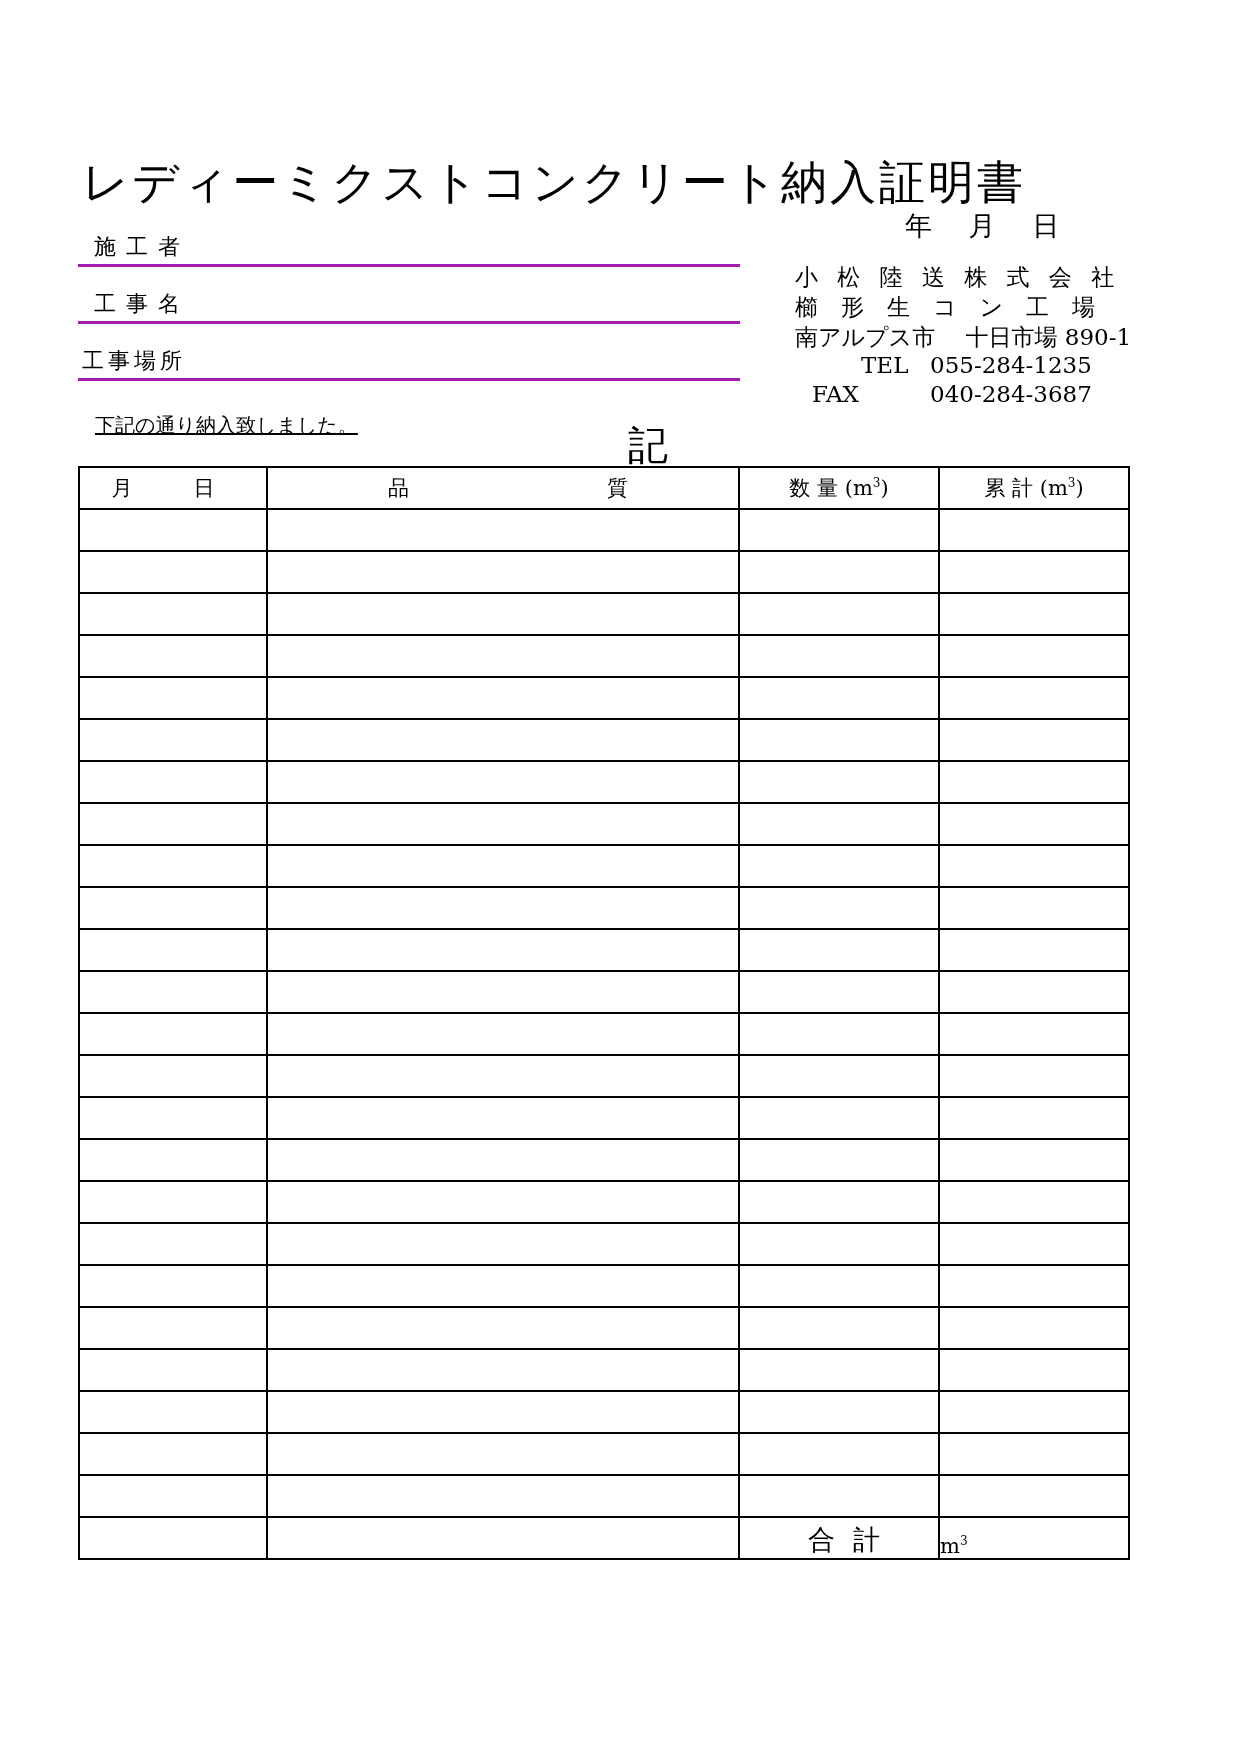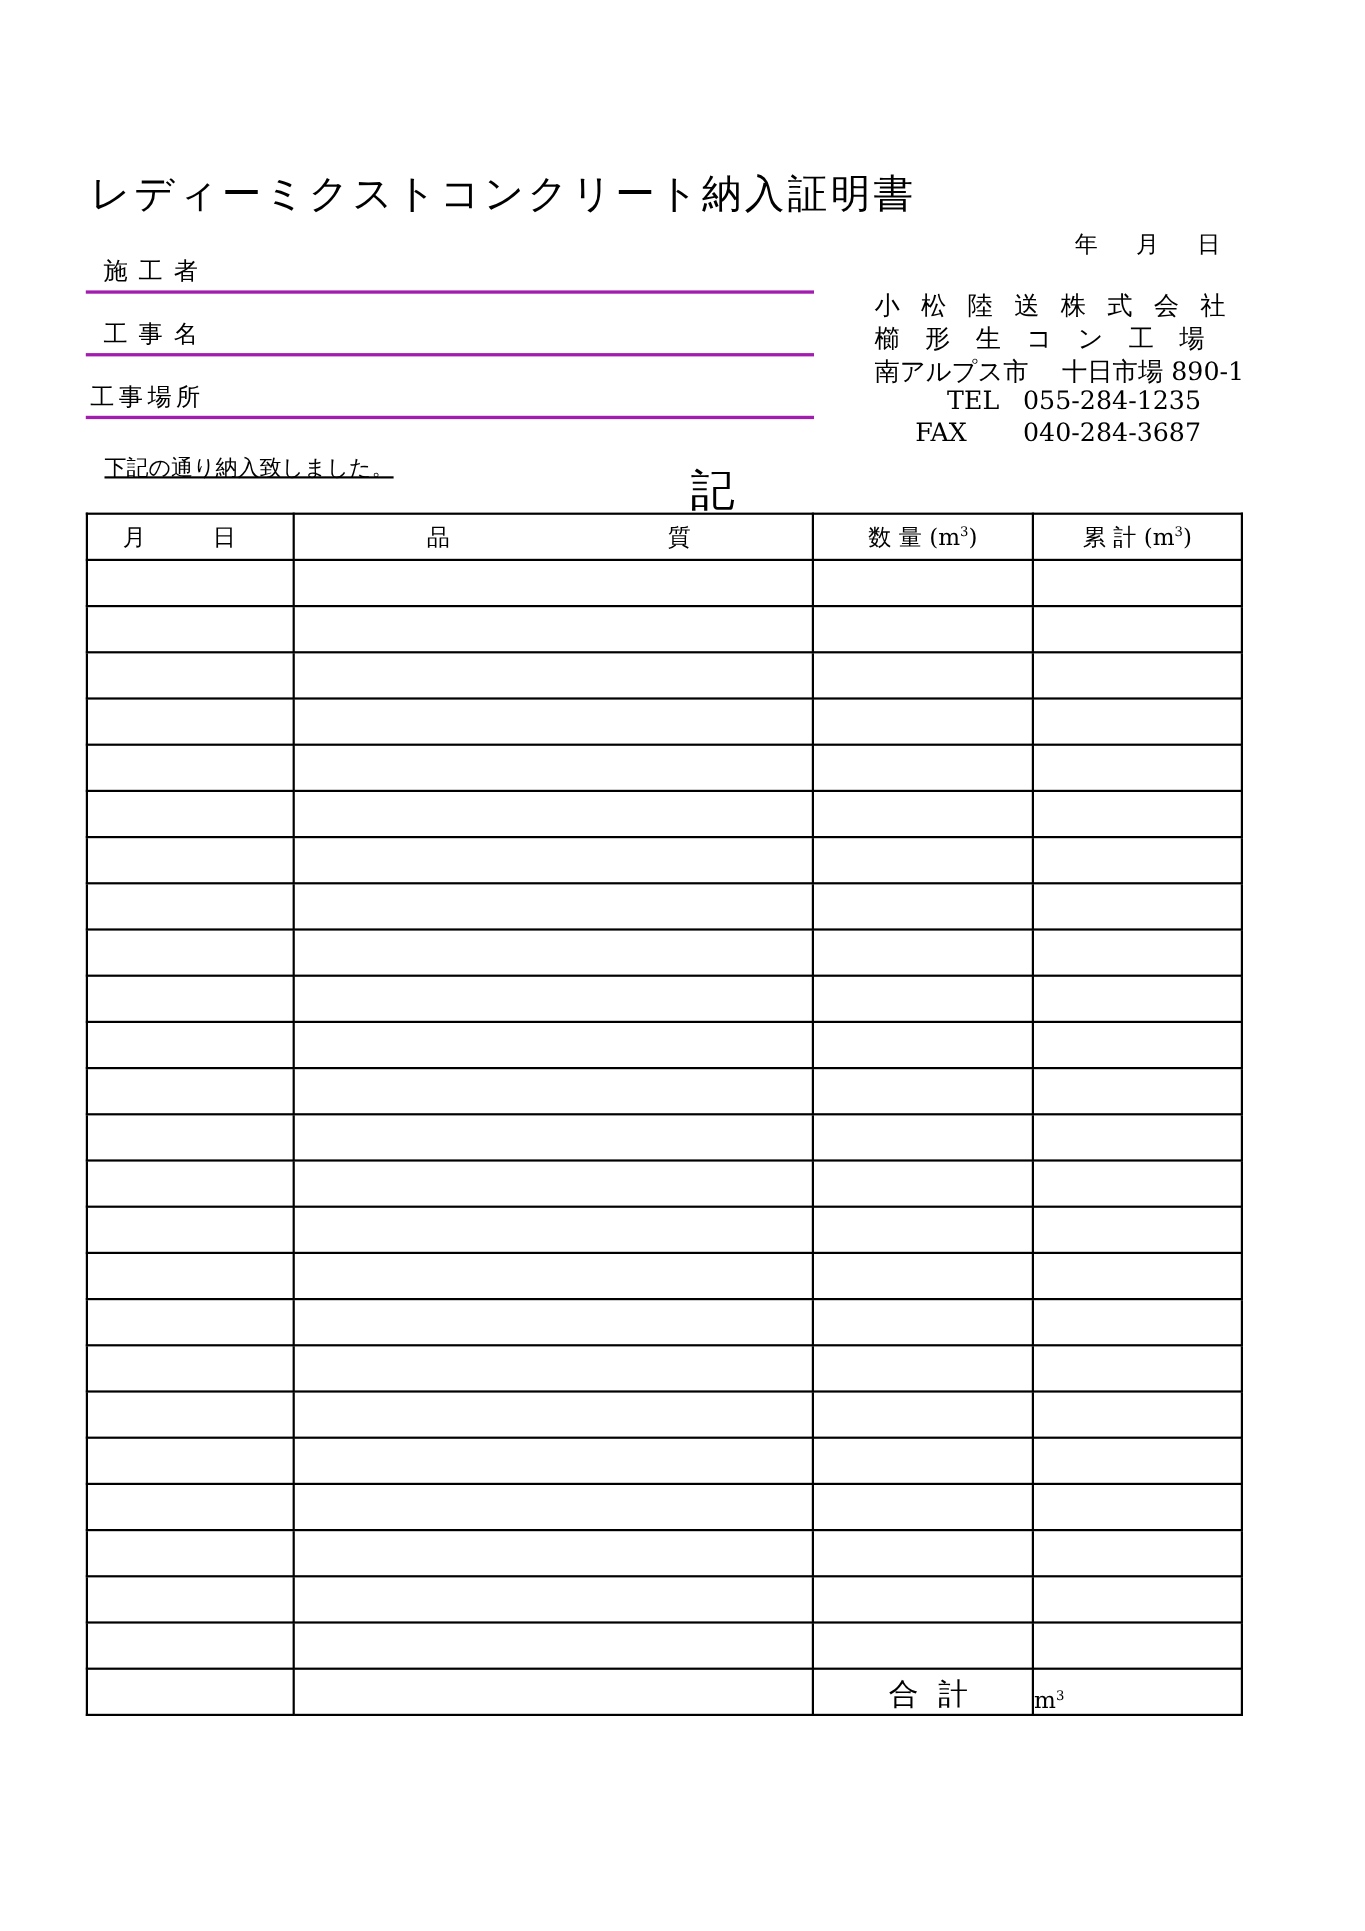--- a/index.html
+++ b/index.html
@@ -1,20 +1,20 @@
 <!DOCTYPE html>
 <html><head>
 <meta charset="utf-8">
 <style>
   html, body { margin:0; padding:0; background:#ffffff; }
   body { width:1241px; height:1755px; position:relative; overflow:hidden;
          font-family:"DejaVu Serif","Liberation Serif",serif; color:#000; }
   .abs { position:absolute; }
-  .title { left:82px; top:152px; font-size:36px; letter-spacing:3px; white-space:nowrap; transform:scaleX(1.0); transform-origin:left; }
-  .date { left:977px; top:208px; font-size:21px; letter-spacing:14px; white-space:nowrap; }
+  .title { left:82px; top:152px; font-size:46px; letter-spacing:3px; white-space:nowrap; transform:scaleX(1.0); transform-origin:left; }
+  .date { left:905px; top:208px; font-size:27px; letter-spacing:14px; white-space:nowrap; }
   .field { left:78px; width:662px; height:36px; border-bottom:3px solid #a21caf; }
   .field span { position:absolute; bottom:2px; font-size:22px; letter-spacing:10px; white-space:nowrap; }
   .company { left:795px; font-size:23px; white-space:nowrap; }
   .notice { left:95px; top:412px; font-size:20px; white-space:nowrap;text-decoration:underline; }
   .ki { left:628px; top:418px; font-size:40px; }
   table.grid { position:absolute; left:78px; top:466px; width:1051px; border-collapse:collapse; table-layout:fixed; }
   table.grid th, table.grid td { border:2.5px solid #000; padding:0; height:40px; }
   table.grid th { font-weight:normal; font-size:21px; height:40px;margin-top:48px; }
   .col1 { width:188px; } .col2 { width:472px; } .col3 { width:200px; } .col4 { width:190px; }
   .total-label { text-align:right; padding-right:40px !important; font-size:27px; letter-spacing:18px; vertical-align:bottom; }
@@ -35,21 +35,21 @@
 </div>
 <div class="abs field" style="top:342px;">
   <span style="left:4px; letter-spacing:4px;">工事場所</span>
 </div>
 
 <div class="abs company" style="top:262px; letter-spacing:6px;">小 松 陸 送 株 式 会 社</div>
 <div class="abs company" style="top:292px;">櫛　形　生　コ　ン　工　場</div>
 <div class="abs company" style="top:322px;">南アルプス市　 十日市場 890-1</div>
 <div class="abs company" style="top:352px; left:861px;">TEL</div>
 <div class="abs company" style="top:352px; left:930px;">055-284-1235</div>
-<div class="abs company" style="top:381px; left:812px;margin-left:20px;">FAX</div>
+<div class="abs company" style="top:381px; left:812px;">FAX</div>
 <div class="abs company" style="top:381px; left:930px;">040-284-3687</div>
 
 <div class="abs notice">下記の通り納入致しました。</div>
 <div class="abs ki">記</div>
 
 <table class="grid">
   <colgroup>
       <col class="col1">
       <col class="col2">
       <col class="col3">

